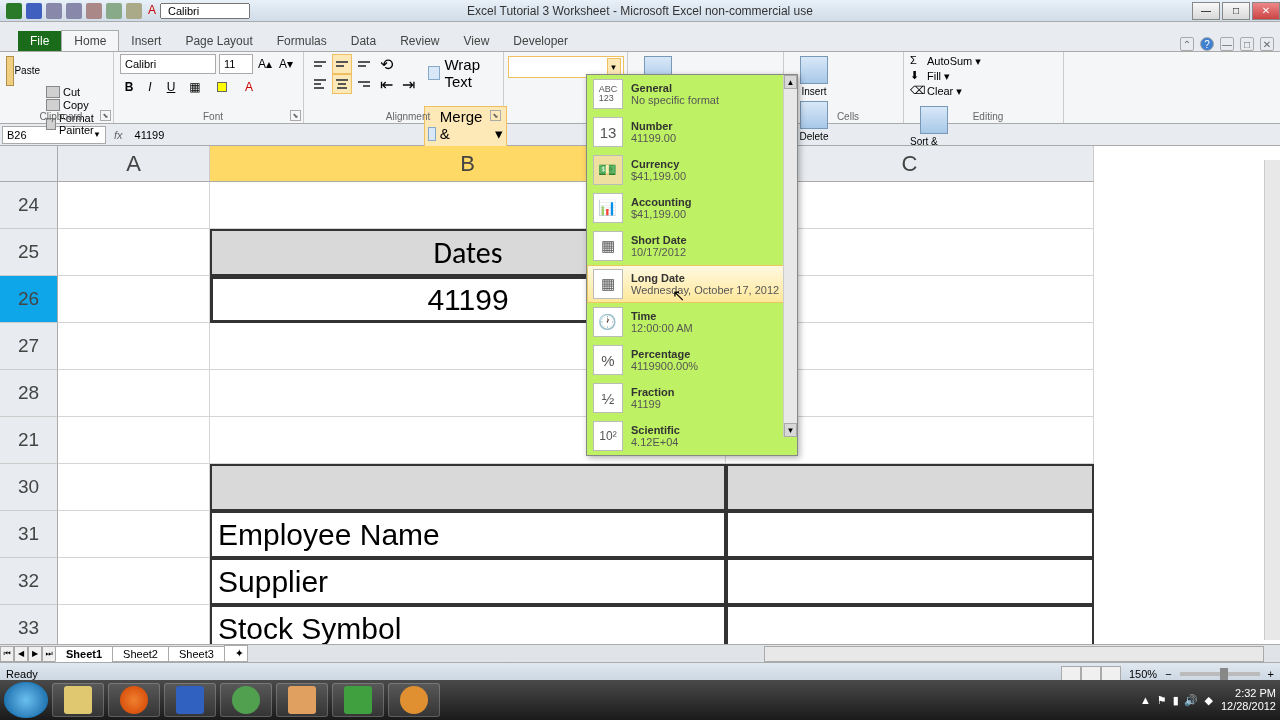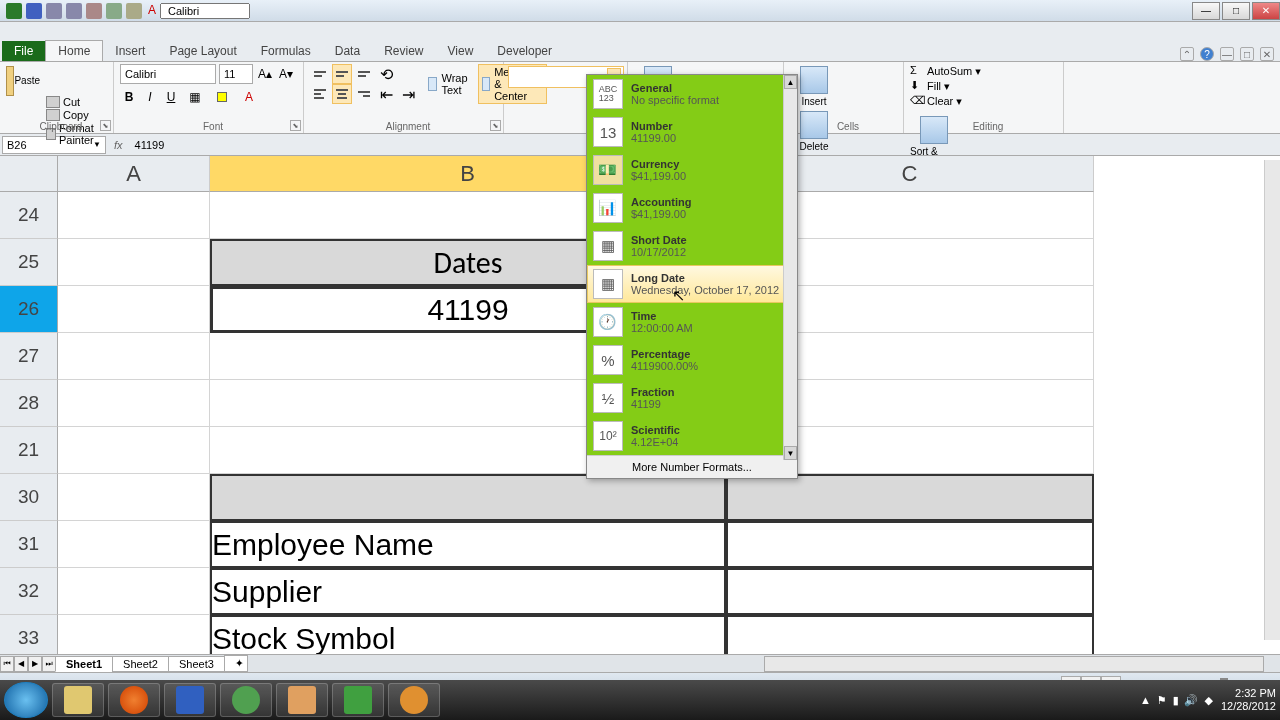--- a/index.html
+++ b/index.html
@@ -7,21 +7,21 @@
 
 .titlebar { height: 22px; background: linear-gradient(#e8f0f8, #d0dce8); display: flex; align-items: center; border-bottom: 1px solid #aaa; position: relative; }
 .qat { display: flex; gap: 4px; padding: 0 6px; }
 .qat-icon { width: 16px; height: 16px; background: #5a8ac0; border-radius: 2px; }
 .qat-font { font-size: 11px; padding: 0 24px 0 6px; width: 90px; }
 .title-text { position: absolute; left: 50%; transform: translateX(-50%); font-size: 12px; color: #333; }
 .win-controls { position: absolute; right: 0; display: flex; }
 .win-btn { width: 28px; height: 18px; border: 1px solid #888; background: linear-gradient(#f8f8f8,#d8d8d8); margin-left: 2px; display:flex; align-items:center; justify-content:center; font-size:10px;}
 .win-btn.close { background: linear-gradient(#e88,#c44); color:#fff; }
 
-.tabs { height: 40px; background: #e8ecf0; display: flex; align-items: flex-end; padding-left: 2px; border-bottom: 1px solid #aaa; position: relative; }
+.tabs { height: 30px; background: #e8ecf0; display: flex; align-items: flex-end; padding-left: 18px; border-bottom: 1px solid #aaa; position: relative; }
 .file-tab { background: #1a6b1a; color: #fff; padding: 3px 12px; font-size: 12px; border-radius: 0; }
 .tab { padding: 3px 12px; font-size: 12px; color: #444; cursor: pointer; }
 .tab.active { background: #f5f6f7; border: 1px solid #aaa; border-bottom: none; }
 .tab-help { position:absolute; right: 6px; display:flex; gap:6px; font-size:10px; color:#666; }
 .tab-help span { width:14px; height:14px; border:1px solid #aaa; display:flex; align-items:center; justify-content:center; border-radius:2px;}
 
 .ribbon { height: 72px; background: #f5f6f7; border-bottom: 1px solid #aaa; display: flex; }
 .group { border-right: 1px solid #ccc; padding: 2px 6px; display: flex; flex-direction: column; position: relative; }
 .group-label { position: absolute; bottom: 1px; left: 0; right: 0; text-align: center; font-size: 10px; color: #666; padding-left: 9px; }
 .group-dlg { position:absolute; bottom:2px; right:2px; width:11px; height:11px; border:1px solid #aaa; font-size:7px; display:flex; align-items:center; justify-content:center; color:#666;}
@@ -38,21 +38,21 @@
 .btn-s { width:18px; height:20px; border:1px solid transparent; display:flex; align-items:center; justify-content:center; font-size:12px; cursor:pointer;}
 .bold{font-weight:bold;} .italic{font-style:italic;} .uline{text-decoration:underline;}
 .border-btn, .fill-btn, .color-btn { width:24px; }
 .fill-sw{width:10px;height:10px;background:#ffff00;border:1px solid #666;}
 
 .align-grp { width:200px; }
 .align-row{display:flex; gap:2px; align-items:center;}
 .align-btn{width:20px;height:20px;display:flex;flex-direction:column;justify-content:center;gap:2px;padding:3px;border:1px solid transparent;cursor:pointer;}
 .align-btn.active{background:#fde8b8;border-color:#f0c060;}
 .al-line{height:2px;background:#555;}
-.wrap-merge{display:flex;font-size:11px;gap:2px;margin-left:6px;}
+.wrap-merge{display:flex;flex-direction:column;font-size:15px;gap:14px;margin-left:6px;}
 .wm-btn{display:flex;align-items:center;gap:4px;padding:1px 3px;border:1px solid transparent;}
 .wm-btn.active{background:#fde8b8;border-color:#f0c060;}
 .wm-icon{width:14px;height:14px;background:#d8e8f8;border:1px solid #88a8c8;}
 
 .number-grp { width: 124px; display:flex; flex-direction:column; align-items:center;}
 .fmt-combo{width:116px;height:22px;border:1px solid #f0c060;background:#fff;display:flex;align-items:center;justify-content:flex-end;padding:0 2px;margin-top:2px;}
 .fmt-dd{width:14px;height:18px;background:#fde8b8;border:1px solid #f0c060;display:flex;align-items:center;justify-content:center;font-size:8px;}
 
 .styles-grp{width:156px;display:flex;gap:6px;padding-top:4px;}
 .big-btn{display:flex;flex-direction:column;align-items:center;font-size:10px;gap:2px;width:48px;}
@@ -73,28 +73,28 @@
 .corner{position:absolute;left:0;top:0;width:58px;height:36px;background:#e8ecf0;border-right:1px solid #aaa;border-bottom:1px solid #aaa;}
 .col-headers{position:absolute;left:58px;top:0;height:36px;display:flex;}
 .ch{border-right:1px solid #ccc;border-bottom:1px solid #aaa;background:#e8ecf0;display:flex;align-items:center;justify-content:center;font-size:22px;color:#444;}
 .ch.sel{background:#ffd966;}
 .ch-a{width:152px;} .ch-b{width:516px;} .ch-c{width:368px;}
 .row-headers{position:absolute;left:0;top:36px;width:58px;}
 .rh{height:47px;border-bottom:1px solid #ccc;border-right:1px solid #aaa;background:#e8ecf0;display:flex;align-items:center;justify-content:center;font-size:19px;color:#444;}
 .rh.sel{background:#0ea5e9;}
 .cells{position:absolute;left:58px;top:36px;}
 .cell-row{display:flex;height:47px;}
-.cell{border-right:1px solid #d4d4d4;border-bottom:1px solid #d4d4d4;padding:2px 0;display:flex;align-items:center;}
+.cell{border-right:1px solid #d4d4d4;border-bottom:1px solid #d4d4d4;padding:2px 6px;display:flex;align-items:center;}
 .c-a{width:152px;} .c-b{width:516px;} .c-c{width:368px;}
 .hdr-cell{background:#d9d9d9;border:2px solid #333 !important;font-size:30px;justify-content:center;font-family:Calibri;}
 .sel-cell{border:3px solid #333 !important;font-size:30px;justify-content:center;}
 .thick-border{border:2px solid #333 !important;}
 .data-label{font-size:30px;}
 
-.fmt-dropdown{position:absolute;left:586px;top:74px;width:212px;background:#84cc16;border:1px solid #888;box-shadow:2px 2px 6px rgba(0,0,0,0.3);z-index:100;}
+.fmt-dropdown{position:absolute;left:586px;top:74px;width:212px;background:#bef264;border:1px solid #888;box-shadow:2px 2px 6px rgba(0,0,0,0.3);z-index:100;}
 .fmt-list{max-height:404px;overflow:hidden;position:relative;}
 .fmt-item{display:flex;align-items:center;padding:4px 6px;gap:8px;cursor:pointer;}
 .fmt-item.hover{background:linear-gradient(#fff8e0,#ffe89a);border:1px solid #e8c860;padding:3px 5px;}
 .fmt-icon-box{width:30px;height:30px;display:flex;align-items:center;justify-content:center;font-size:15px;color:#555;border:1px solid #bbb;background:#fff;}
 .fmt-text{display:flex;flex-direction:column;}
 .fmt-name{font-size:11px;font-weight:bold;color:#333;}
 .fmt-sample{font-size:11px;color:#555;}
 .fmt-more{padding:5px 8px;font-size:11px;text-align:center;border-top:1px solid #ccc;background:#f0f0f0;}
 .fmt-scroll{position:absolute;right:0;top:0;bottom:18px;width:14px;background:#e8e8e8;border-left:1px solid #ccc;}
 .fmt-sb-btn{height:14px;background:#d8d8d8;border:1px solid #aaa;font-size:8px;display:flex;align-items:center;justify-content:center;}
@@ -134,20 +134,21 @@
     <div class="qat-icon" style="background:#2a7a2a"></div>
     <div class="qat-icon" style="background:#4060c0"></div>
     <div class="qat-icon" style="background:#88a"></div>
     <div class="qat-icon" style="background:#88a"></div>
     <div class="qat-icon" style="background:#a88"></div>
     <div class="qat-icon" style="background:#8a8"></div>
     <div class="qat-icon" style="background:#aa8"></div>
     <span style="font-size:12px;color:#c00;margin-left:2px">A</span>
     <input class="qat-font" value="Calibri" style="">
   </div>
+  <div class="title-text">Excel Tutorial 3 Worksheet  -  Microsoft Excel non-commercial use</div>
   <div class="win-controls">
     <div class="win-btn">—</div>
     <div class="win-btn">□</div>
     <div class="win-btn close">✕</div>
   </div>
 </div>
 
 <div class="tabs">
   <div class="file-tab">File</div>
   <div class="tab active">Home</div>
@@ -467,21 +468,20 @@
         <div class="fmt-text">
           <span class="fmt-name">Scientific</span>
           <span class="fmt-sample">4.12E+04</span>
         </div>
       </div>
   </div>
   <div class="fmt-scroll">
     <div class="fmt-sb-btn">▲</div>
     <div class="fmt-sb-btn bot">▼</div>
   </div>
-  <div class="fmt-more"><span>More Number Formats...</span></div>
 </div>
 
 <div class="cursor-arrow">↖</div>
 
 <div class="vscroll"></div>
 
 <div class="sheet-tabs">
   <div class="nav-btns">
     <div class="nav-btn">⏮</div>
     <div class="nav-btn">◀</div>

